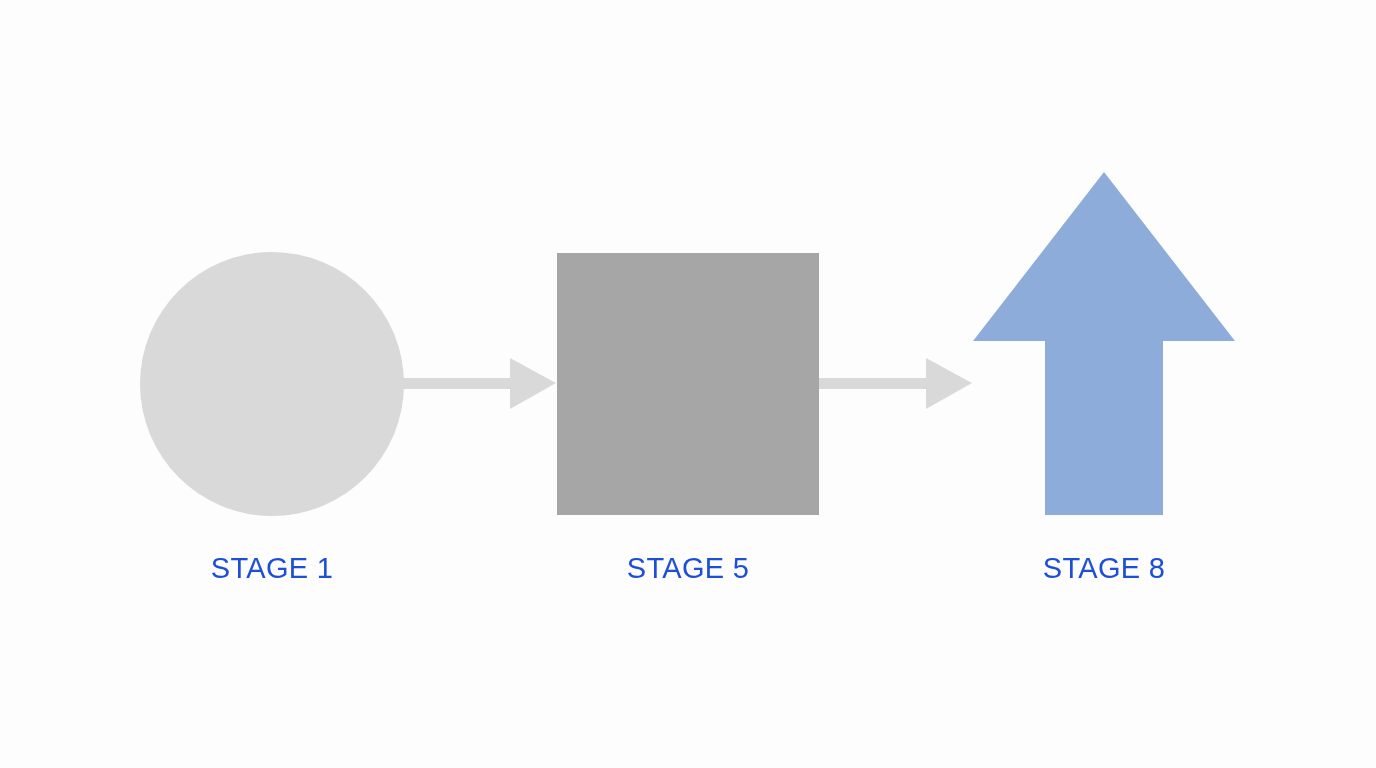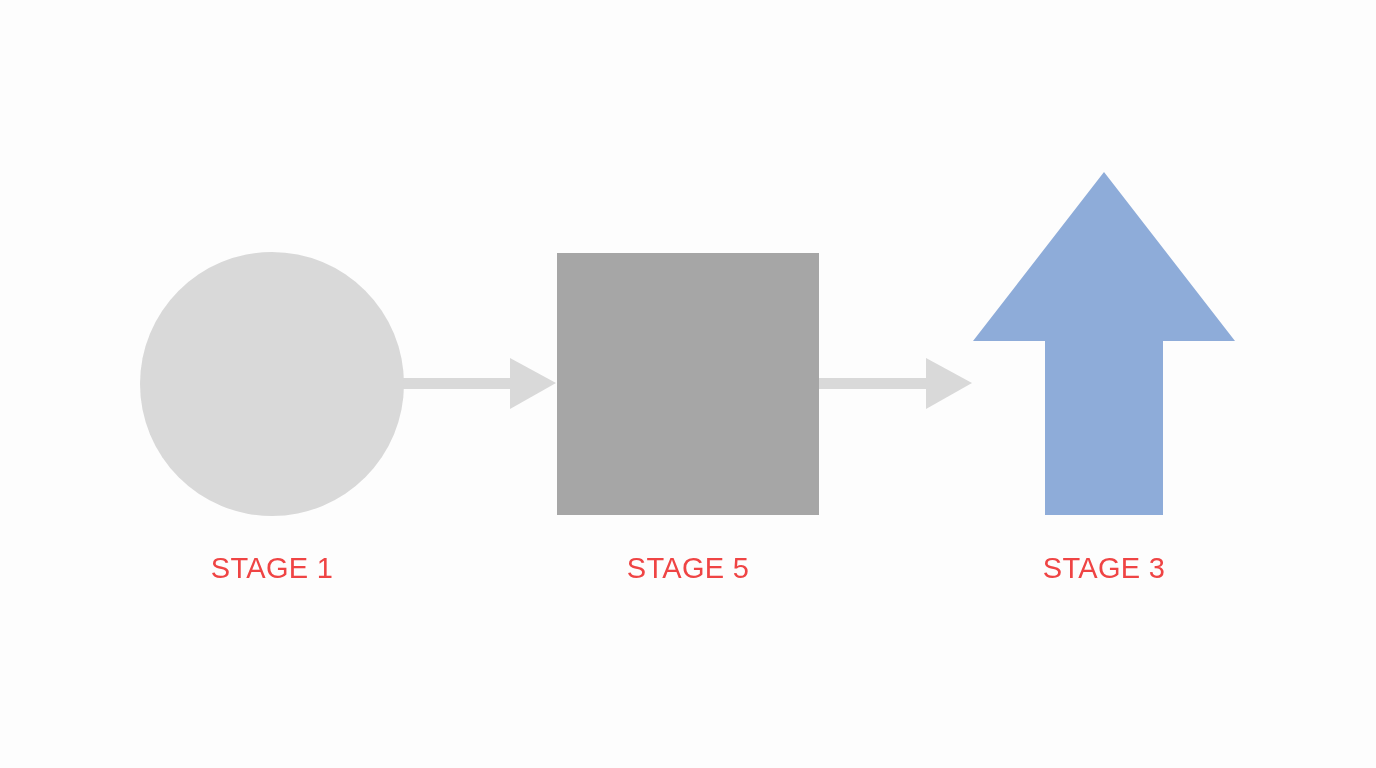--- a/index.html
+++ b/index.html
@@ -5,21 +5,21 @@
     html, body { margin: 0; padding: 0; }
     body {
       width: 1376px; height: 768px; overflow: hidden;
       background: #fdfdfd;
       font-family: "Liberation Sans", sans-serif;
       position: relative;
     }
     .canvas { position: absolute; left: 0; top: 0; width: 1376px; height: 768px; }
     .label {
       position: absolute; top: 552px; width: 200px; text-align: center;
-      font-size: 29px; color: #ef4444; letter-spacing: 0.3px;
+      font-size: 29px; color: #1d4ed8; letter-spacing: 0.3px;
     }
   </style>
 </head>
 <body>
 
 <svg class="canvas" viewBox="0 0 1376 768" xmlns="http://www.w3.org/2000/svg">
 
   <g>
     <rect x="400" y="378" width="112" height="11" fill="#d9d9d9"></rect>
     <polygon points="510,358 556,383 510,409" fill="#d9d9d9"></polygon>
@@ -32,13 +32,13 @@
 
   <circle cx="272" cy="384" r="132" fill="#d9d9d9"></circle>
 
   <rect x="557" y="253" width="262" height="262" fill="#a6a6a6"></rect>
 
   <polygon points="1104,172 1235,341 1163,341 1163,515 1045,515 1045,341 973,341" fill="#8eacd9"></polygon>
 </svg>
 
 <div class="label" style="left:172px;">STAGE 1</div>
 <div class="label" style="left:588px;">STAGE 5</div>
-<div class="label" style="left:1004px;">STAGE 3</div>
+<div class="label" style="left:1004px;">STAGE 8</div>
 
 </body></html>

